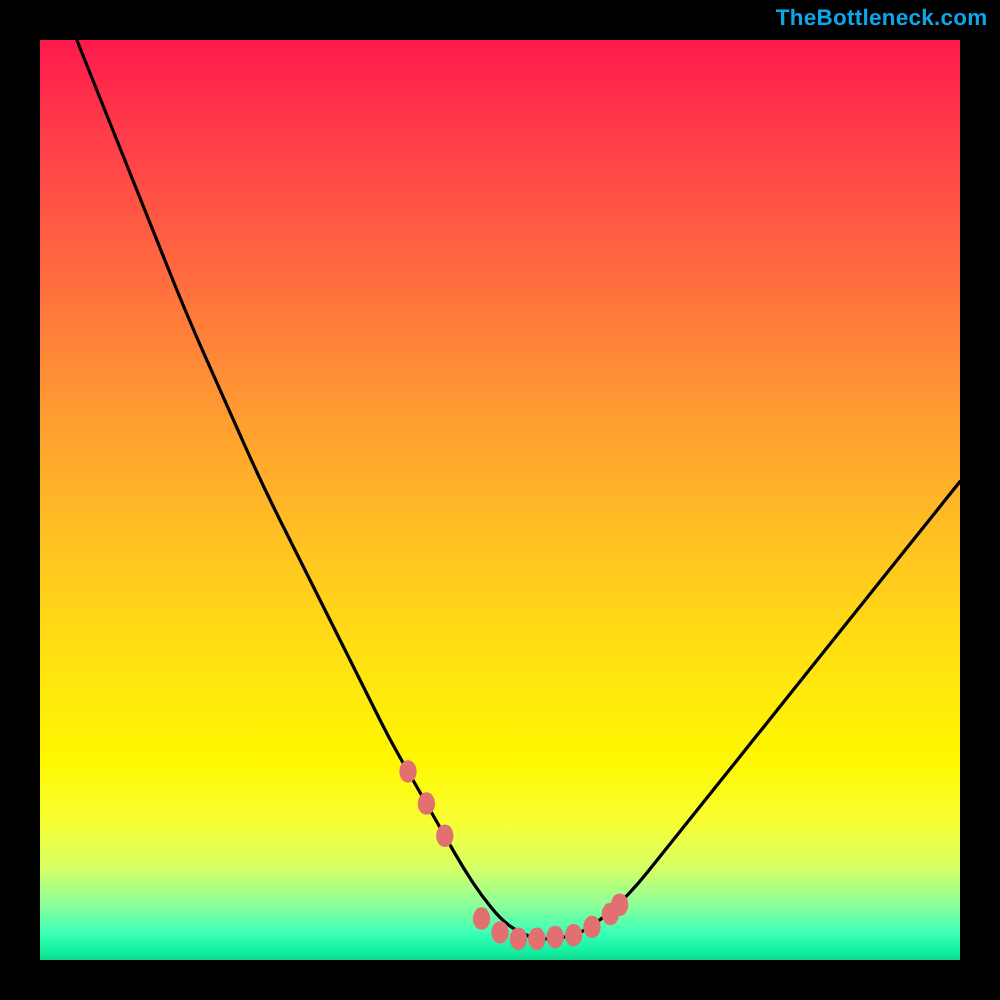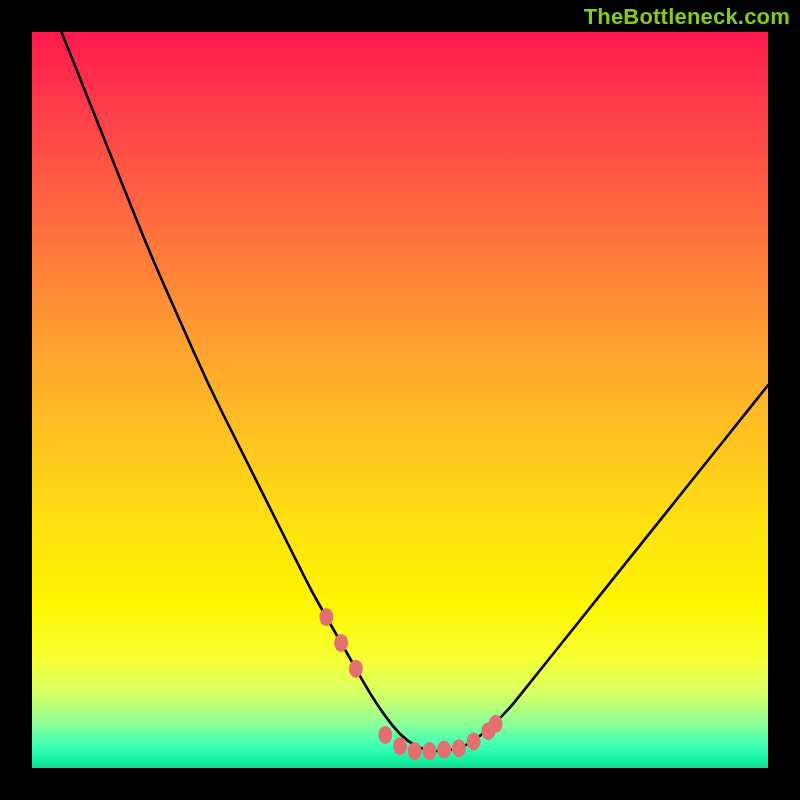--- a/index.html
+++ b/index.html
@@ -40,22 +40,22 @@
       #8cff99 94%,
       #3dffb8 97%,
       #14f0a0 99%,
       #0fd98f 100%
     );
   }
   .watermark {
     position: absolute;
     top: 4px;
     right: 10px;
-    color: #84cc16;
-    font-size: 22px;
+    color: #0ea5e9;
+    font-size: 18px;
     font-weight: 600;
     letter-spacing: 0.2px;
     user-select: none;
   }
   svg.curve {
     position: absolute;
     left: 0;
     top: 0;
     width: 736px;
     height: 736px;

